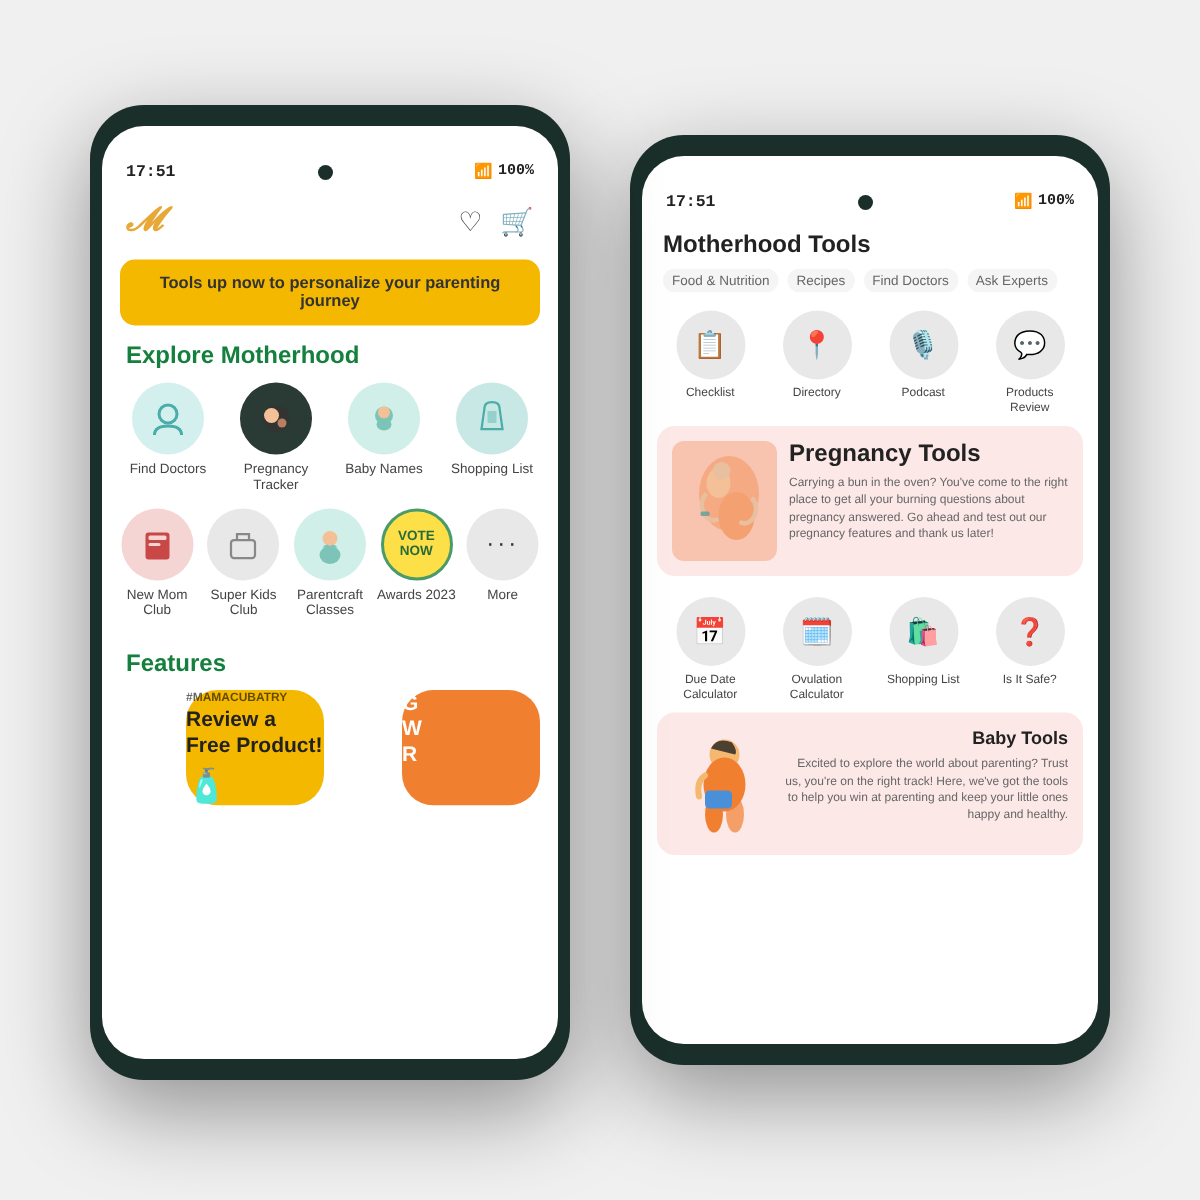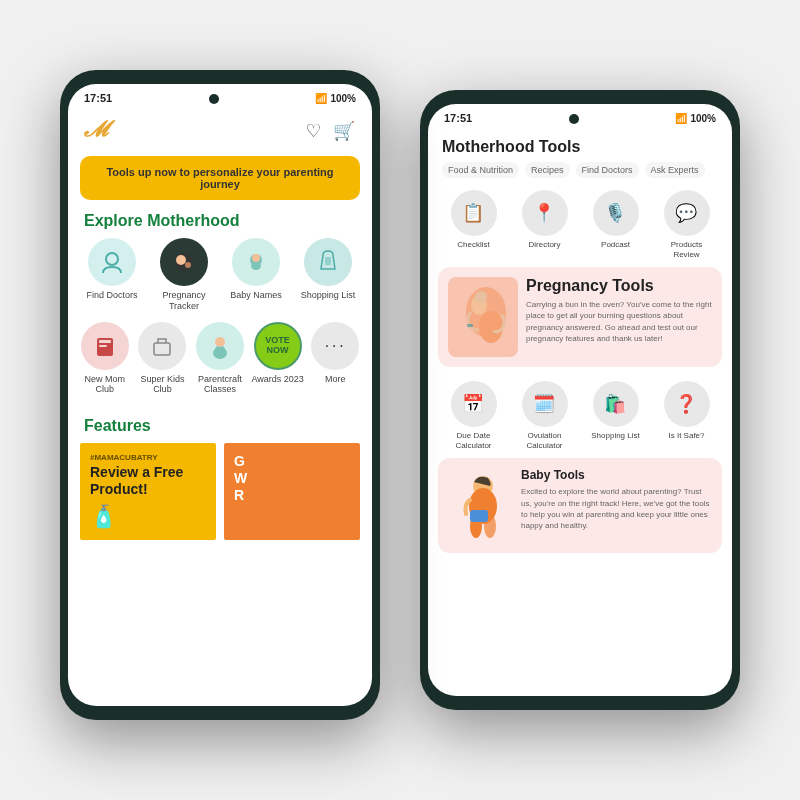--- a/index.html
+++ b/index.html
@@ -60,25 +60,26 @@
       bottom: 14px;
       background: #fff;
       border-radius: 28px;
       overflow: hidden;
     }
 
     
     .status-bar {
       display: flex;
       justify-content: space-between;
-      align-items: flex-end;
-      padding: 8px 16px 4px;
+      align-items: center;
+      padding: 24px 16px 4px;
       font-size: 11px;
       font-weight: 600;
       color: #222;
+      font-family: Liberation Mono, monospace;
     }
 
     .status-icons {
       display: flex;
       align-items: center;
       gap: 3px;
       font-size: 10px;
     }
 
     .camera-notch {
@@ -168,21 +169,21 @@
     }
 
     
     .ic-teal { background: #d4f0ee; }
     .ic-dark { background: #2a3a35; }
     .ic-mint { background: #d0efe8; }
     .ic-blue { background: #d4eaf8; }
     .ic-teal2 { background: #c8e8e5; }
     .ic-red { background: #f5d4d4; }
     .ic-gray { background: #e8e8e8; }
-    .ic-vote { background: #84cc16; border: 2px solid #4a9a6a; }
+    .ic-vote { background: #fde047; border: 2px solid #4a9a6a; }
     .ic-more { background: #e8e8e8; }
 
     .vote-text {
       font-size: 9px;
       font-weight: 800;
       color: #2a6a3a;
       text-align: center;
       line-height: 1.1;
     }
 
@@ -196,24 +197,24 @@
       padding: 0 12px;
     }
 
     .features-row {
       display: flex;
       gap: 8px;
       overflow: hidden;
     }
 
     .feature-card {
-      border-radius: 2px;
-      padding: 10px;
+      border-radius: 21px;
       flex: 1;
       min-width: 0;
+      margin-left: 44px;
     }
 
     .fc-yellow { background: #f5b800; }
     .fc-green { background: #4a9a6a; }
     .fc-orange { background: #f08030; }
 
     .card-tag {
       font-size: 8px;
       color: rgba(0,0,0,0.6);
       font-weight: 600;
@@ -326,20 +327,21 @@
     }
 
     .baby-tools-card {
       background: #fde8e8;
       margin: 0 10px;
       border-radius: 12px;
       padding: 10px;
       display: flex;
       gap: 8px;
       align-items: flex-start;
+      text-align: right;
     }
 
     .baby-image {
       width: 65px;
       height: 75px;
       flex-shrink: 0;
       display: flex;
       align-items: center;
       justify-content: center;
     }

